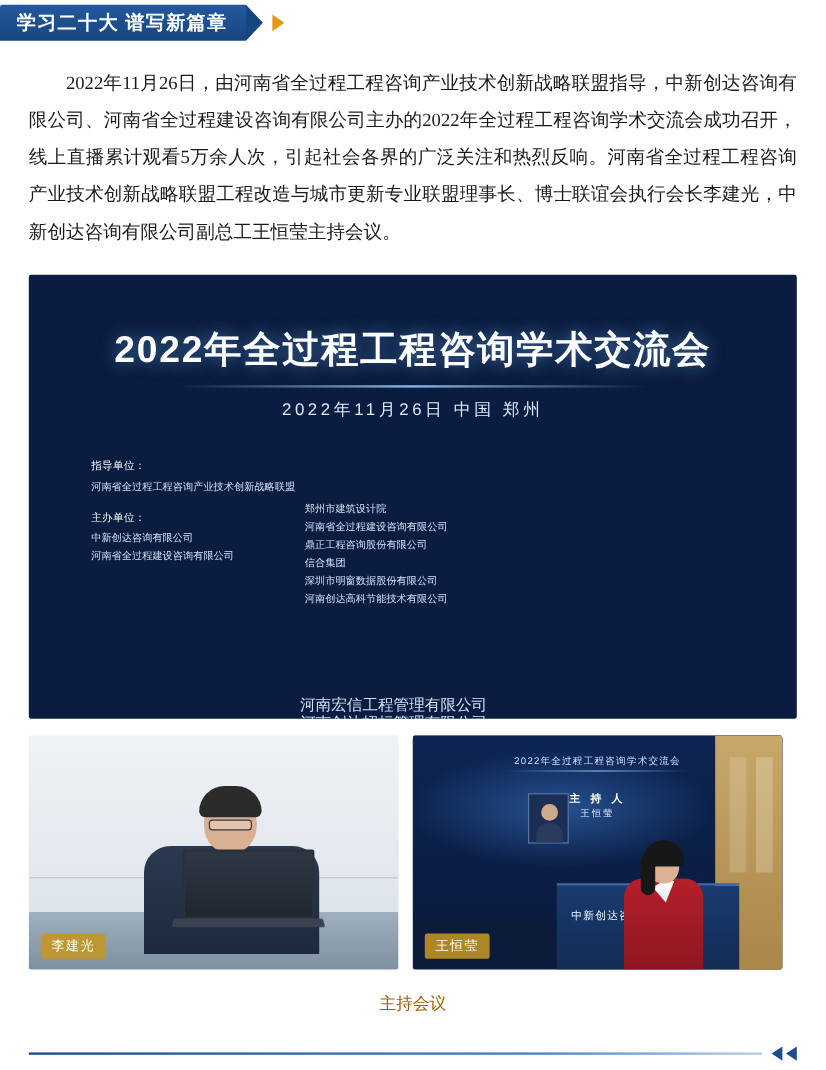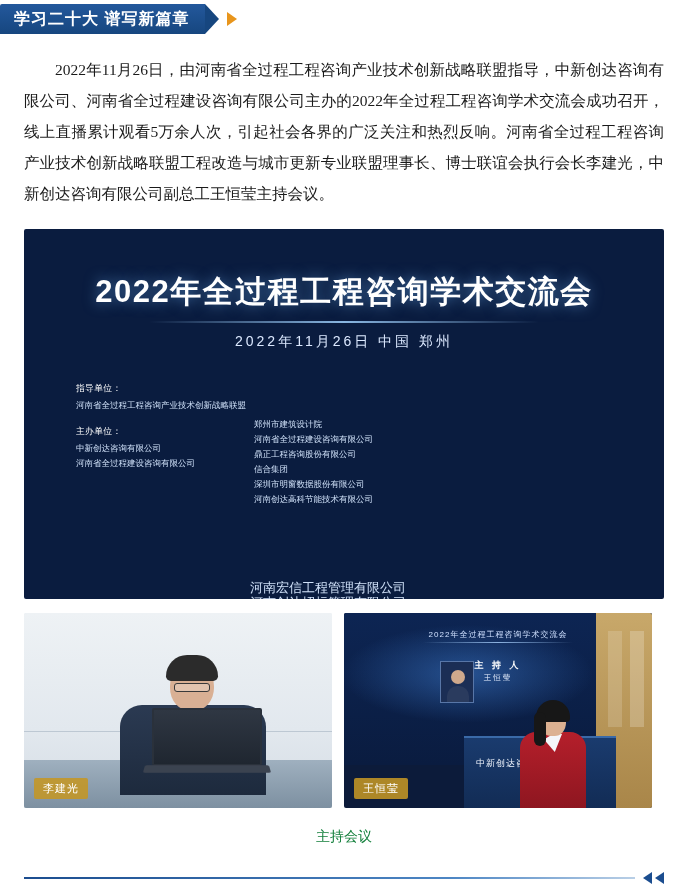--- a/index.html
+++ b/index.html
@@ -307,21 +307,21 @@
     position:absolute; left:200px; bottom:56px; width:18px; height:18px;
     background:#f4f6f9;
     clip-path: polygon(50% 0,100% 0,60% 100%,0 30%);
   }
 
   
   .mid-caption {
     margin: 20px 0 0 0;
     text-align: center;
     font-size: 14px;
-    color: #15803d;
+    color: #a16207;
     font-family: "Liberation Serif", "DejaVu Serif", serif;
   }
 
   
   .footer {
     display: flex;
     align-items: center;
     margin: 24px 24px 0 24px;
     height: 16px;
   }

